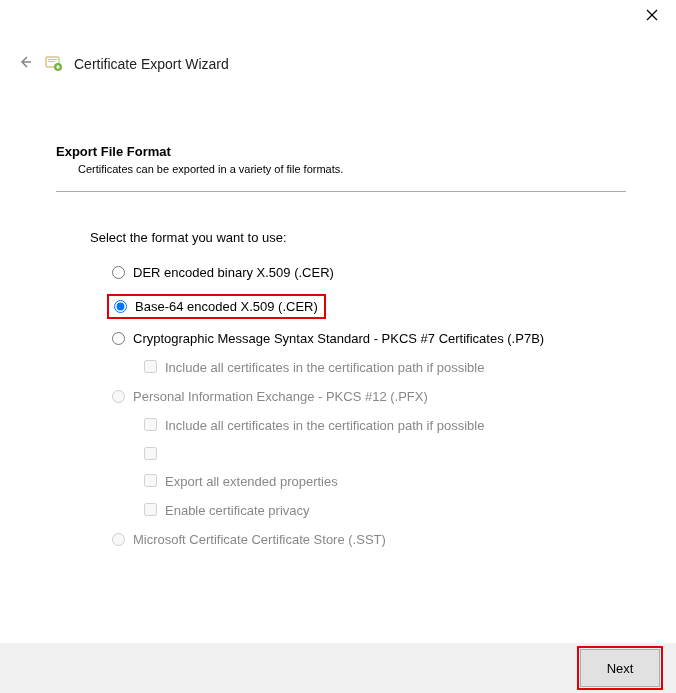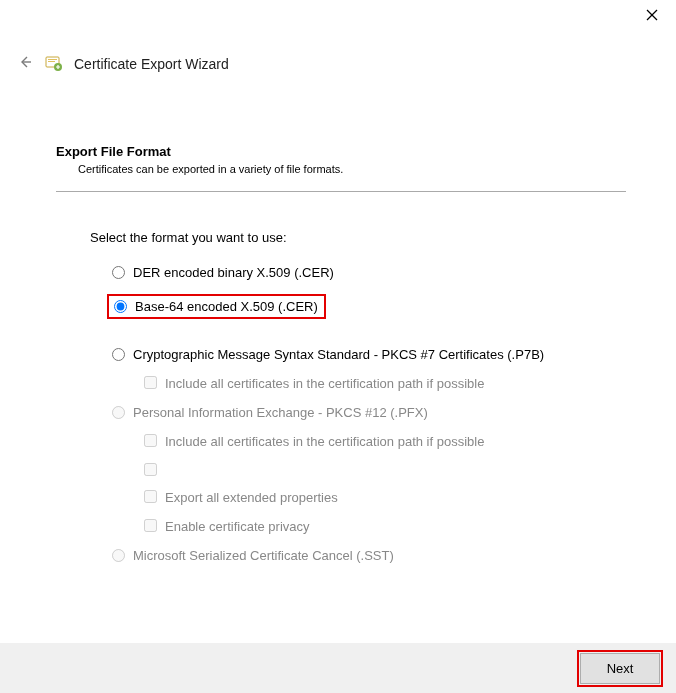--- a/index.html
+++ b/index.html
@@ -87,21 +87,21 @@
       width: 13px;
       height: 13px;
     }
     .radio-row.disabled .lbl { color: #888; }
     .highlight-red {
       display: inline-flex;
       align-items: center;
       border: 2px solid #e30000;
       padding: 3px 6px 3px 3px;
       margin-left: -5px;
-      margin-bottom: 28px;
+      margin-bottom: 12px;
     }
     .highlight-red input[type="radio"] {
       margin: 0 8px 0 2px;
     }
     .sub-check {
       margin-left: 32px;
       display: flex;
       align-items: flex-start;
       font-size: 13px;
       color: #888;
@@ -120,21 +120,21 @@
       height: 50px;
       background: #f0f0f0;
       display: flex;
       justify-content: flex-end;
       align-items: center;
       padding-right: 16px;
       gap: 8px;
     }
     .btn {
       min-width: 80px;
-      height: 31px;
+      height: 38px;
       background: #e1e1e1;
       border: 1px solid #adadad;
       font-family: inherit;
       font-size: 13px;
       cursor: pointer;
       padding: 0 14px;
     }
     .btn.highlight {
       outline: 2px solid #e30000;
       outline-offset: 1px;
@@ -216,21 +216,21 @@
       <input type="checkbox" disabled="" style="">
       <span>Export all extended properties</span>
     </label>
     <label class="sub-check">
       <input type="checkbox" disabled="" style="">
       <span>Enable certificate privacy</span>
     </label>
 
     <label class="radio-row disabled">
       <input type="radio" name="fmt" disabled="" style="">
-      <span class="lbl">Microsoft Serialized Certificate Cancel (.SST)</span>
+      <span class="lbl">Microsoft Certificate Certificate Store (.SST)</span>
     </label>
 
   </div>
 </div>
 
 <div class="footer">
   <button class="btn highlight">Next</button>
 </div>
 
 </body></html>

